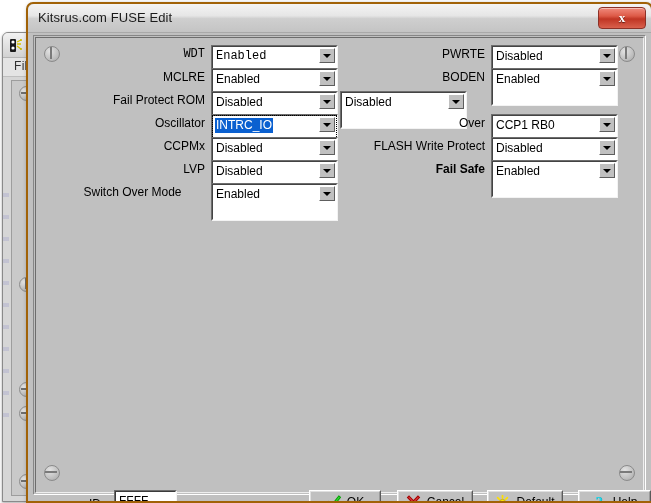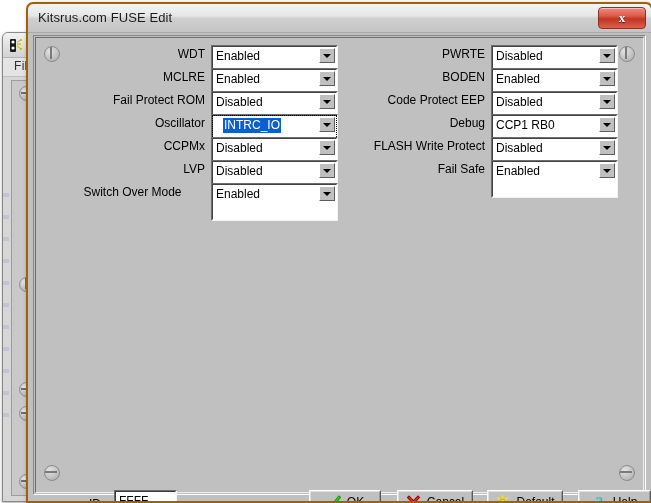--- a/index.html
+++ b/index.html
@@ -256,21 +256,21 @@
     overflow: hidden;
   }
   .combo.selected .combo-inner {
     outline: 1px dotted #000000;
     outline-offset: -1px;
   }
   .combo.selected .combo-value {
     background: #0a60d0;
     color: #ffffff;
     padding-left: 1px;
-    left: 10px;
+    left: 2px;
     width: auto;
     display: inline-block;
     right: auto;
     padding-right: 1px;
   }
   .combo-btn {
     position: absolute;
     right: 2px;
     top: 2px;
     width: 16px;
@@ -418,21 +418,21 @@
             <div class="slot"></div>
           </div>
         <div class="screw horz" style="left:8px;  bottom:11px;">
             <div class="slot"></div>
           </div>
         <div class="screw horz" style="right:8px; bottom:11px;">
             <div class="slot"></div>
           </div>
 
         <div id="left-fields">
-            <div class="field-row" style="top: 6px; left: 24px;">
+            <div class="field-row" style="top: 6px; left: 24px; font-family: Liberation Mono, monospace;">
               <div class="field-label" style="width: 145px;">WDT</div>
               <div class="combo">
                 <div class="combo-inner">
                   <div class="combo-value">Enabled</div>
                 </div>
                 <div class="combo-btn"></div>
               </div>
             </div>
             <div class="field-row" style="top: 29px; left: 24px;">
               <div class="field-label" style="width: 145px;">MCLRE</div>
@@ -502,48 +502,47 @@
             <div class="field-row" style="top: 29px; left: 304px;">
               <div class="field-label" style="width: 145px;">BODEN</div>
               <div class="combo">
                 <div class="combo-inner">
                   <div class="combo-value">Enabled</div>
                 </div>
                 <div class="combo-btn"></div>
               </div>
             </div>
             <div class="field-row" style="top: 52px; left: 304px;">
-              <div class="field-label" style="width: 145px;">Code Protect EEP</div>
               <div class="combo">
                 <div class="combo-inner">
                   <div class="combo-value">Disabled</div>
                 </div>
                 <div class="combo-btn"></div>
               </div>
             </div>
             <div class="field-row" style="top: 75px; left: 304px;">
-              <div class="field-label" style="width: 145px;">Debug</div>
+              <div class="field-label" style="width: 145px;">Over</div>
               <div class="combo">
                 <div class="combo-inner">
                   <div class="combo-value">CCP1 RB0</div>
                 </div>
                 <div class="combo-btn"></div>
               </div>
             </div>
             <div class="field-row" style="top: 98px; left: 304px;">
               <div class="field-label" style="width: 145px;">FLASH Write Protect</div>
               <div class="combo">
                 <div class="combo-inner">
                   <div class="combo-value">Disabled</div>
                 </div>
                 <div class="combo-btn"></div>
               </div>
             </div>
             <div class="field-row" style="top: 121px; left: 304px;">
-              <div class="field-label" style="width: 145px;">Fail Safe</div>
+              <div class="field-label" style="width: 145px; font-weight: bold;">Fail Safe</div>
               <div class="combo">
                 <div class="combo-inner">
                   <div class="combo-value">Enabled</div>
                 </div>
                 <div class="combo-btn"></div>
               </div>
             </div>
           </div>
 
         <div class="id-label">ID</div>

